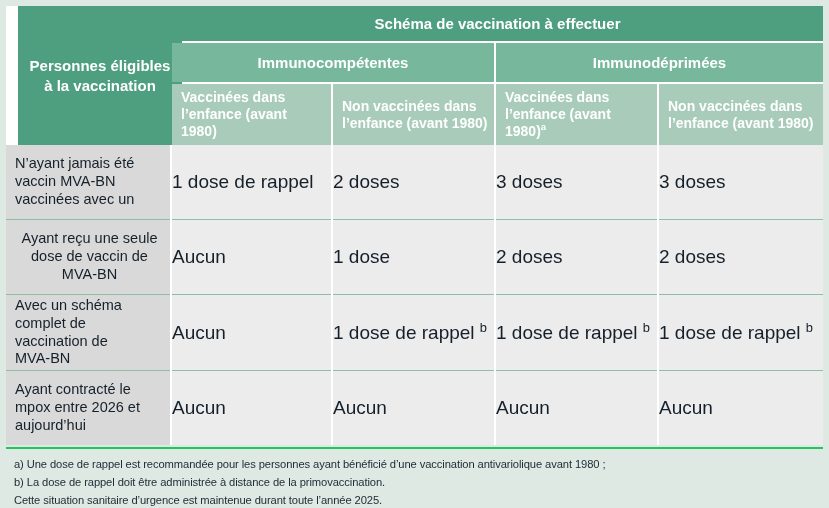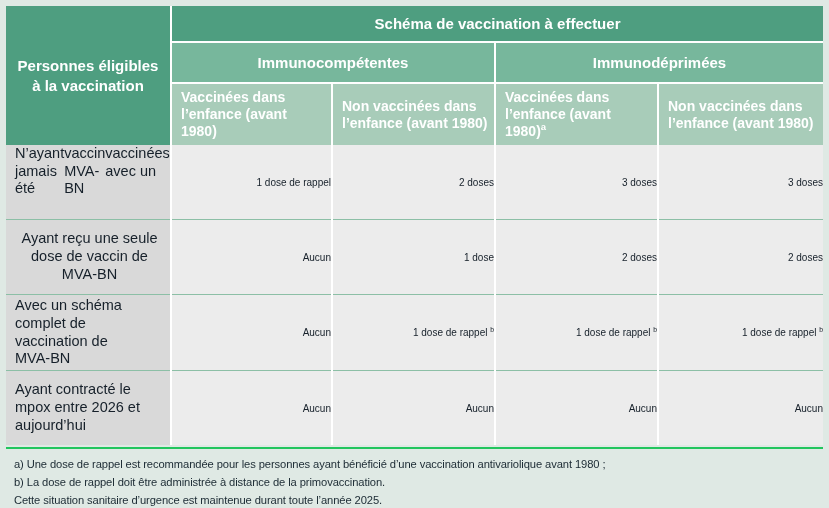--- a/index.html
+++ b/index.html
@@ -72,41 +72,41 @@
   
   .row-label {
     background: #d9d9d9;
     color: #16202a;
     font-size: 14.5px;
     line-height: 1.22;
   }
   .data-cell {
     background: #ececec;
     color: #16202a;
-    font-size: 10px;
-    justify-content: flex-end;
+    font-size: 19px;
+    justify-content: flex-start;
     text-align: center;
   }
 
   
   .rowsep {
     position: absolute;
     height: 1px;
     background: #8cbfa6;
   }
   
   .colsep {
     position: absolute;
     background: #ffffff;
   }
 
   .hdr-title { font-size: 15px; }
   .hdr-group { font-size: 15px; }
   .hdr-sub   { font-size: 14px; line-height: 1.2; }
-  .hdr-left  { font-size: 15px; line-height: 1.3; }
+  .hdr-left  { font-size: 15px; line-height: 1.3; margin-left: 12px; }
 
   sup {
     font-size: 0.68em;
     vertical-align: super;
     line-height: 0;
   }
 
   
   .footnotes {
     position: absolute;
@@ -163,21 +163,21 @@
     <div class="cell hdr-light hdr-sub left-pad" style="left:490px; top:78px; width:161px; height:61px; flex-direction:column; align-items:flex-start; justify-content:center;">
       <span>Vaccinées dans</span>
       <span><span>l’enfance (avant 1980)</span><sup>a</sup></span>
     </div>
 
     <div class="cell hdr-light hdr-sub left-pad" style="left:653px; top:78px; width:164px; height:61px; flex-direction:column; align-items:flex-start; justify-content:center;">
       <span>Non vaccinées dans</span>
       <span>l’enfance (avant 1980)</span>
     </div>
 
-    <div class="cell row-label left-pad" style="left:0px; top:139px; width:164px; height:74px; flex-direction:row; align-items:flex-start; ">
+    <div class="cell row-label left-pad" style="left:0px; top:139px; width:164px; height:74px; flex-direction:column; align-items:flex-start; justify-content:center;">
       <span>N’ayant jamais été</span>
       <span>vaccin MVA-BN</span>
       <span>vaccinées avec un</span>
     </div>
     <div class="cell data-cell" style="left:166px; top:139px; width:159px; height:74px;">
       <span>1 dose de rappel</span>
     </div>
     <div class="cell data-cell" style="left:327px; top:139px; width:161px; height:74px;">
       <span>2 doses</span>
     </div>

